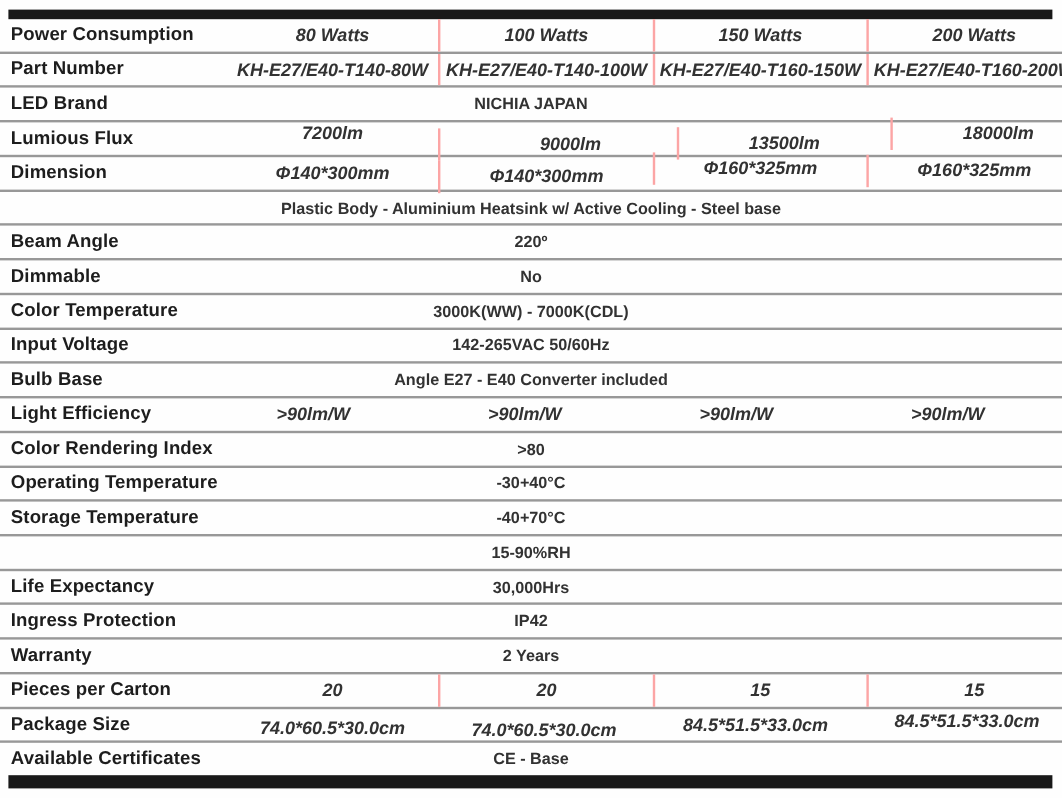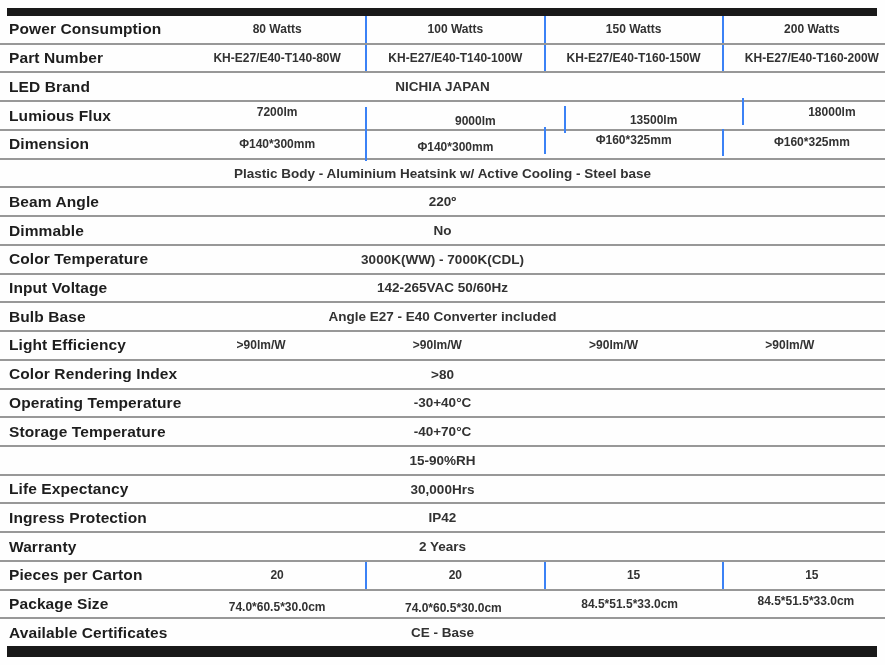--- a/index.html
+++ b/index.html
@@ -19,24 +19,25 @@
     border-bottom:2px solid #989898;
   }
   .row:last-child { border-bottom:none; }
   .label {
     width:180px; flex:0 0 180px; display:flex; align-items:center;
     padding-left:9px; font-size:15.5px; font-weight:700; color:#1d1d1d;
     white-space:nowrap; letter-spacing:0.1px;
   }
   .cell {
     flex:0 0 176.25px; width:176.25px; display:flex; align-items:center;
-    justify-content:center; font-size:12px; font-weight:700; color:#323232;
+    justify-content:center; font-size:15px; font-weight:700; color:#323232;
     white-space:nowrap;
+    font-style:italic;
   }
-  .row.divided .cell.d { border-left:2px solid #3b82f6;text-align:right; }
+  .row.divided .cell.d { border-left:2px solid #fca5a5;text-align:right; }
   .spanval {
     position:absolute; left:0; right:0; top:0; bottom:0;
     display:flex; align-items:center; justify-content:center;
     font-size:13.5px; font-weight:700; color:#323232; white-space:nowrap;
   }
   
   .stagger-a .cell:nth-child(2) { position:relative; top:-4px; }
   .stagger-a .cell:nth-child(3) { position:relative; top:5px;padding-left:20px; }
   .stagger-a .cell:nth-child(4) { position:relative; top:4px; }
   .stagger-a .cell:nth-child(5) { position:relative; top:-4px; }

